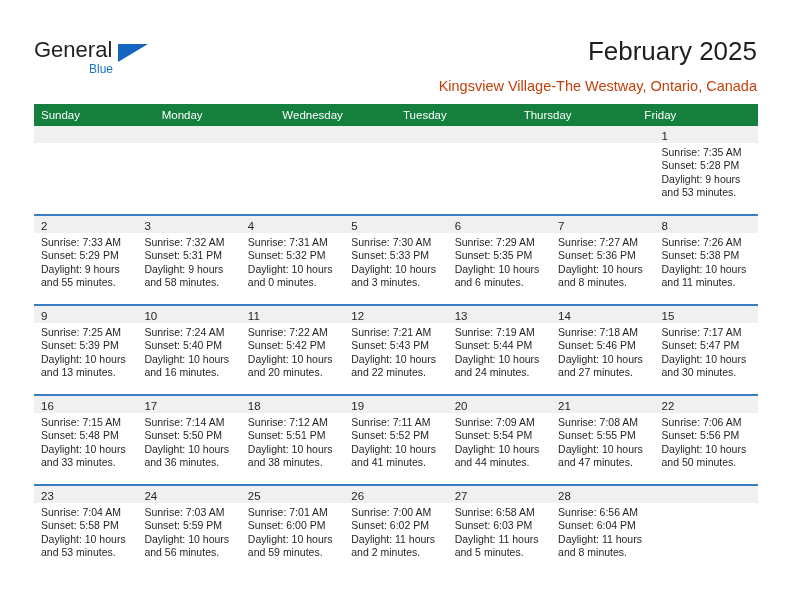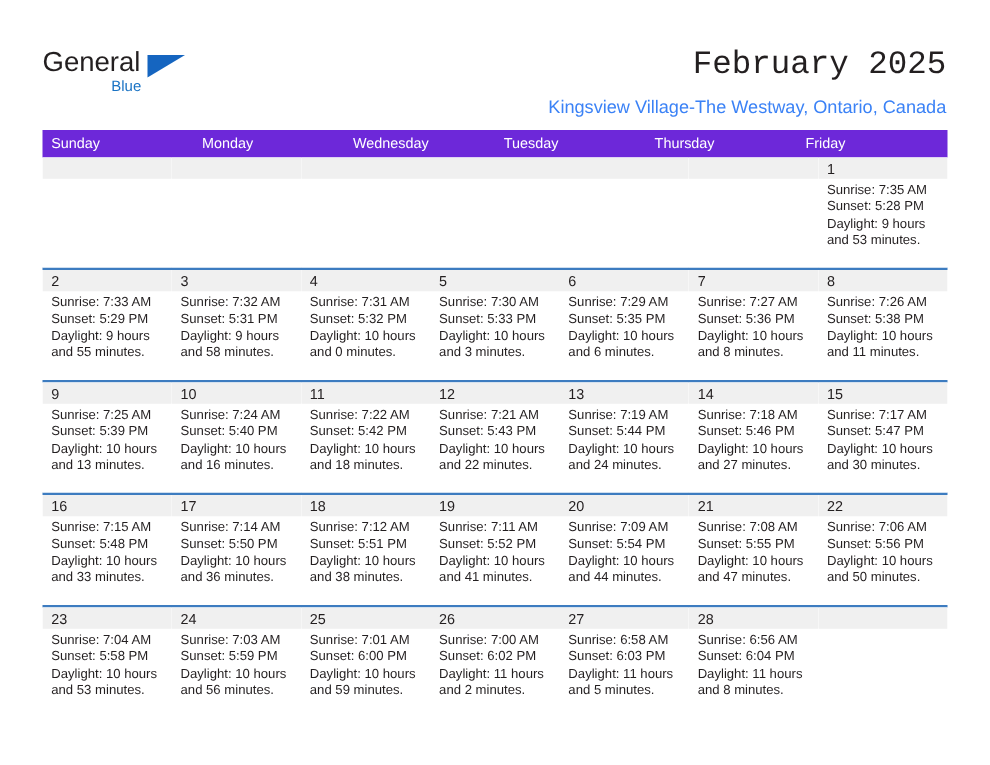--- a/index.html
+++ b/index.html
@@ -69,46 +69,46 @@
   }
 
   .title {
     position: absolute;
     right: 35px;
     top: 36px;
     font-size: 26px;
     color: #231f20;
     text-align: right;
     white-space: nowrap;
-    font-family: Liberation Mono, monospace;
+    font-family: Liberation Sans, sans-serif;
   }
 
   .subtitle {
     position: absolute;
     right: 35px;
     top: 78px;
     font-size: 14.5px;
-    color: #3b82f6;
+    color: #c2410c;
     text-align: right;
     white-space: nowrap;
     font-family: "Liberation Sans", sans-serif;
   }
 
   
   .calendar {
     position: absolute;
     left: 34px;
     top: 104px;
     width: 724px;
   }
 
   .weekdays {
     display: flex;
     width: 100%;
-    background: #6d28d9;
+    background: #15803d;
     height: 22px;
   }
   .weekday {
     flex: 1 1 0;
     color: #ffffff;
     font-size: 11.5px;
     line-height: 22px;
     padding-left: 7px;
     box-sizing: border-box;
     white-space: nowrap;
@@ -332,21 +332,21 @@
               <div class="day-line">Daylight: 10 hours</div>
               <div class="day-line">and 16 minutes.</div>
             </div>
           </div>
           <div class="day">
             <div class="day-number-band"><span class="day-number">11</span></div>
             <div class="day-body">
               <div class="day-line">Sunrise: 7:22 AM</div>
               <div class="day-line">Sunset: 5:42 PM</div>
               <div class="day-line">Daylight: 10 hours</div>
-              <div class="day-line">and 18 minutes.</div>
+              <div class="day-line">and 20 minutes.</div>
             </div>
           </div>
           <div class="day">
             <div class="day-number-band"><span class="day-number">12</span></div>
             <div class="day-body">
               <div class="day-line">Sunrise: 7:21 AM</div>
               <div class="day-line">Sunset: 5:43 PM</div>
               <div class="day-line">Daylight: 10 hours</div>
               <div class="day-line">and 22 minutes.</div>
             </div>

